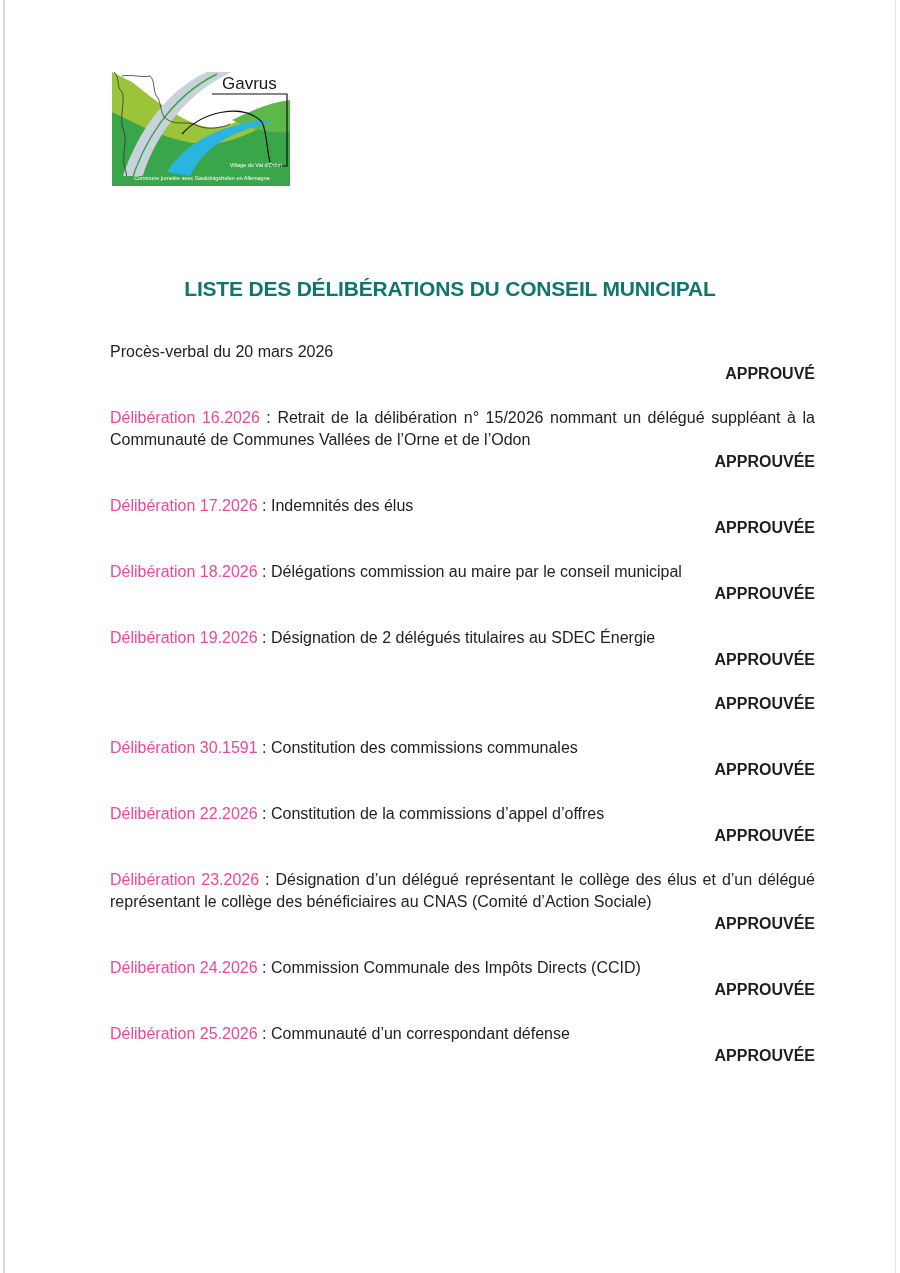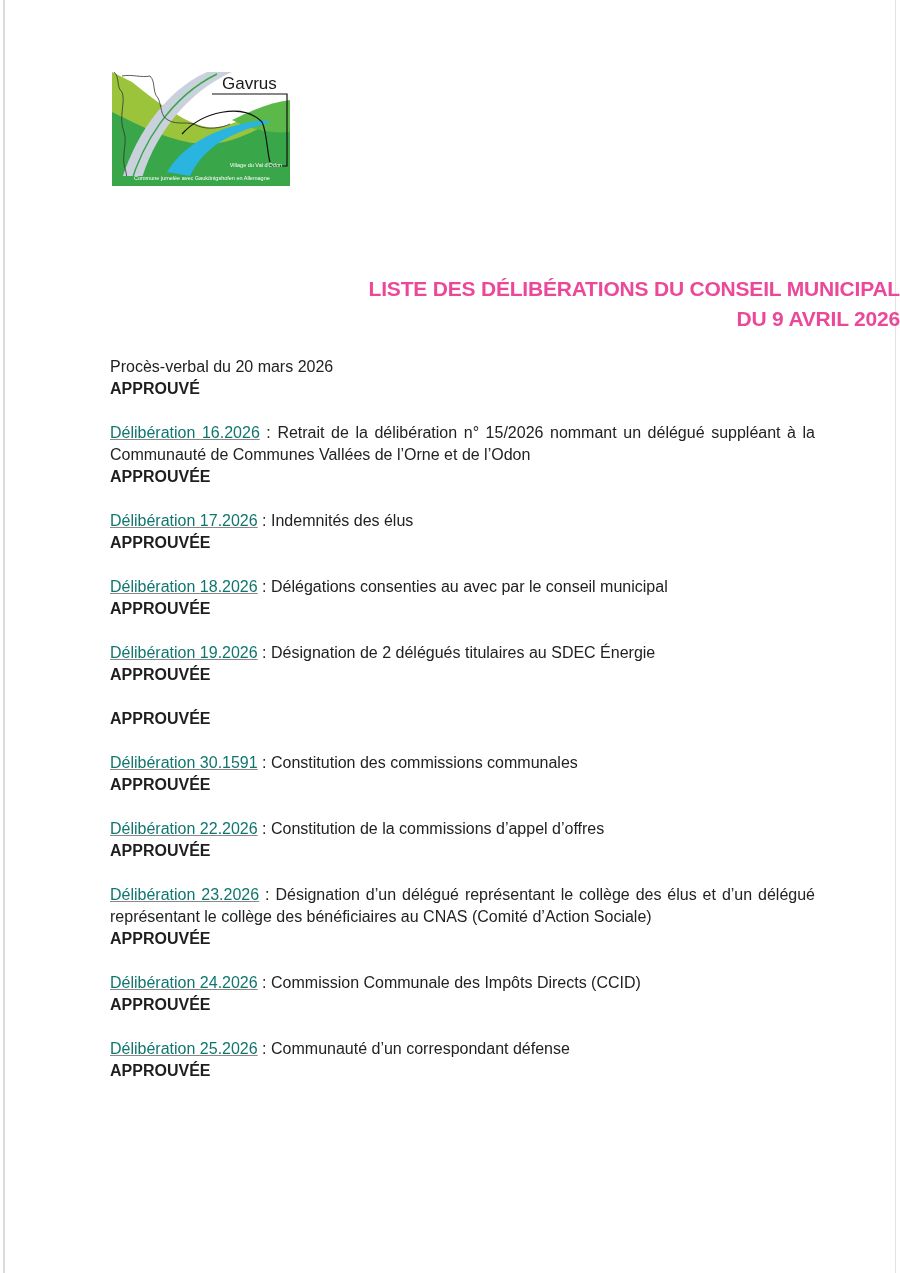--- a/index.html
+++ b/index.html
@@ -48,47 +48,47 @@
       position: absolute;
       left: 22px; top: 103px;
       font-size: 5.5px;
       color: #ffffff;
       white-space: nowrap;
     }
     .title {
       position: absolute;
       left: 0; width: 900px;
       top: 274px;
-      text-align: right;
+      text-align: center;
       font-weight: bold;
       font-size: 21px;
       line-height: 30px;
-      color: #ec4899;
+      color: #0f766e;
       letter-spacing: -0.2px;
     }
     .content {
       position: absolute;
       left: 110px;
-      top: 356px;
+      top: 341px;
       width: 705px;
       font-size: 16px;
       line-height: 22px;
       color: #222;
     }
     .entry { margin-bottom: 22px; }
     .entry-pv { margin-bottom: 22px; }
     .entry-text { text-align: justify; }
     .delib-ref {
-      text-decoration: underline;
       text-decoration-color: #888;
-      color: #0f766e;
+      color: #ec4899;
     }
     .status {
       font-weight: bold;
       color: #1e1e1e;
+      text-align: right;
     }
   </style>
 </head>
 <body>
 
 <div class="edge-left"></div>
 <div class="edge-right"></div>
 
 <div class="logo">
   <svg width="178" height="114" viewBox="0 0 178 114">
@@ -112,41 +112,40 @@
 
     <rect x="0" y="104" width="178" height="10" fill="#3aa64a"></rect>
   </svg>
   <div class="logo-title">Gavrus</div>
   <div class="logo-sub1">Village du Val d'Odon</div>
   <div class="logo-sub2">Commune jumelée avec Gaukönigshofen en Allemagne</div>
 </div>
 
 <div class="title">
   <div>LISTE DES DÉLIBÉRATIONS DU CONSEIL MUNICIPAL</div>
-  <div>DU 9 AVRIL 2026</div>
 </div>
 
 <div class="content">
   <div class="entry-pv">
     <div>Procès-verbal du 20 mars 2026</div>
     <div class="status">APPROUVÉ</div>
   </div>
 
   <div class="entry">
     <div class="entry-text"><span class="delib-ref">Délibération 16.2026</span><span> : </span><span>Retrait de la délibération n° 15/2026 nommant un délégué suppléant à la Communauté de Communes Vallées de l’Orne et de l’Odon</span></div>
     <div class="status">APPROUVÉE</div>
   </div>
 
   <div class="entry">
     <div class="entry-text"><span class="delib-ref">Délibération 17.2026</span><span> : </span><span>Indemnités des élus</span></div>
     <div class="status">APPROUVÉE</div>
   </div>
 
   <div class="entry">
-    <div class="entry-text"><span class="delib-ref">Délibération 18.2026</span><span> : </span><span>Délégations consenties au avec par le conseil municipal</span></div>
+    <div class="entry-text"><span class="delib-ref">Délibération 18.2026</span><span> : </span><span>Délégations commission au maire par le conseil municipal</span></div>
     <div class="status">APPROUVÉE</div>
   </div>
 
   <div class="entry">
     <div class="entry-text"><span class="delib-ref">Délibération 19.2026</span><span> : </span><span>Désignation de 2 délégués titulaires au SDEC Énergie</span></div>
     <div class="status">APPROUVÉE</div>
   </div>
 
   <div class="entry">
     <div class="status">APPROUVÉE</div>

